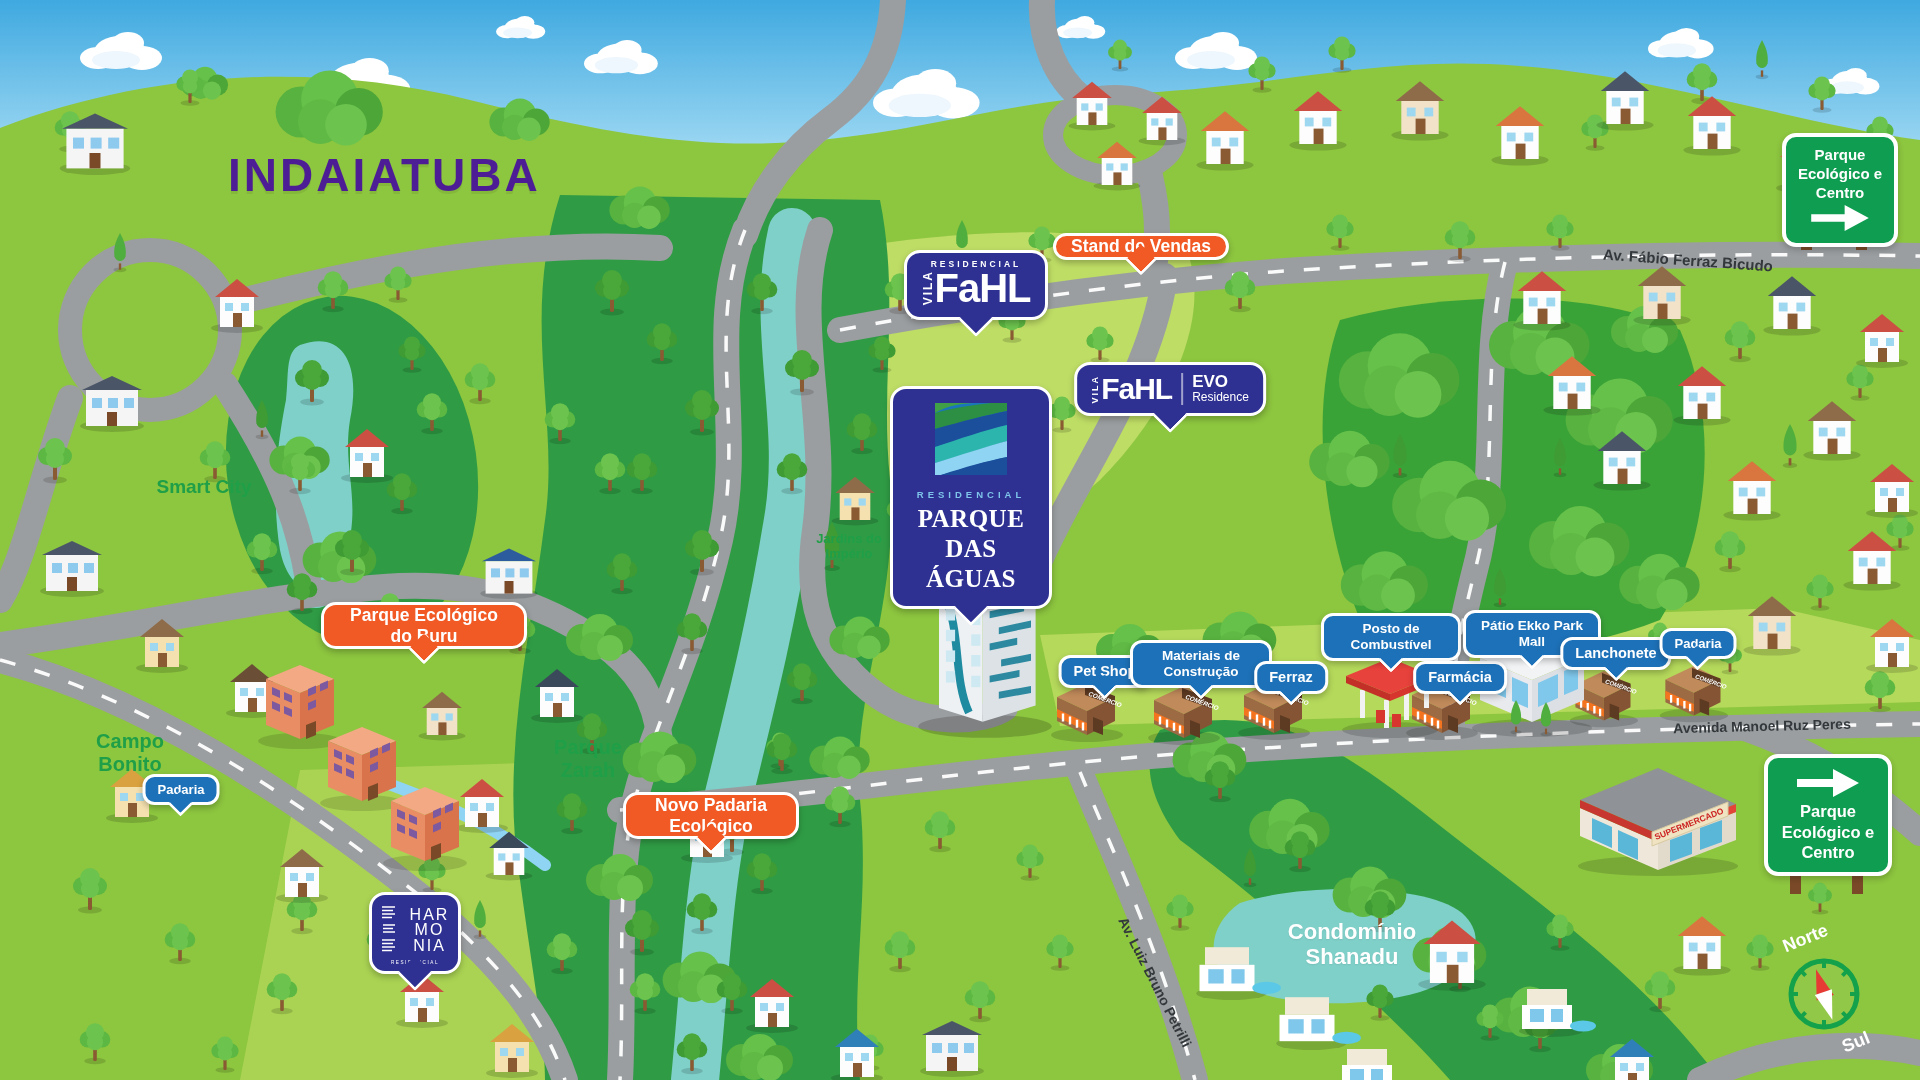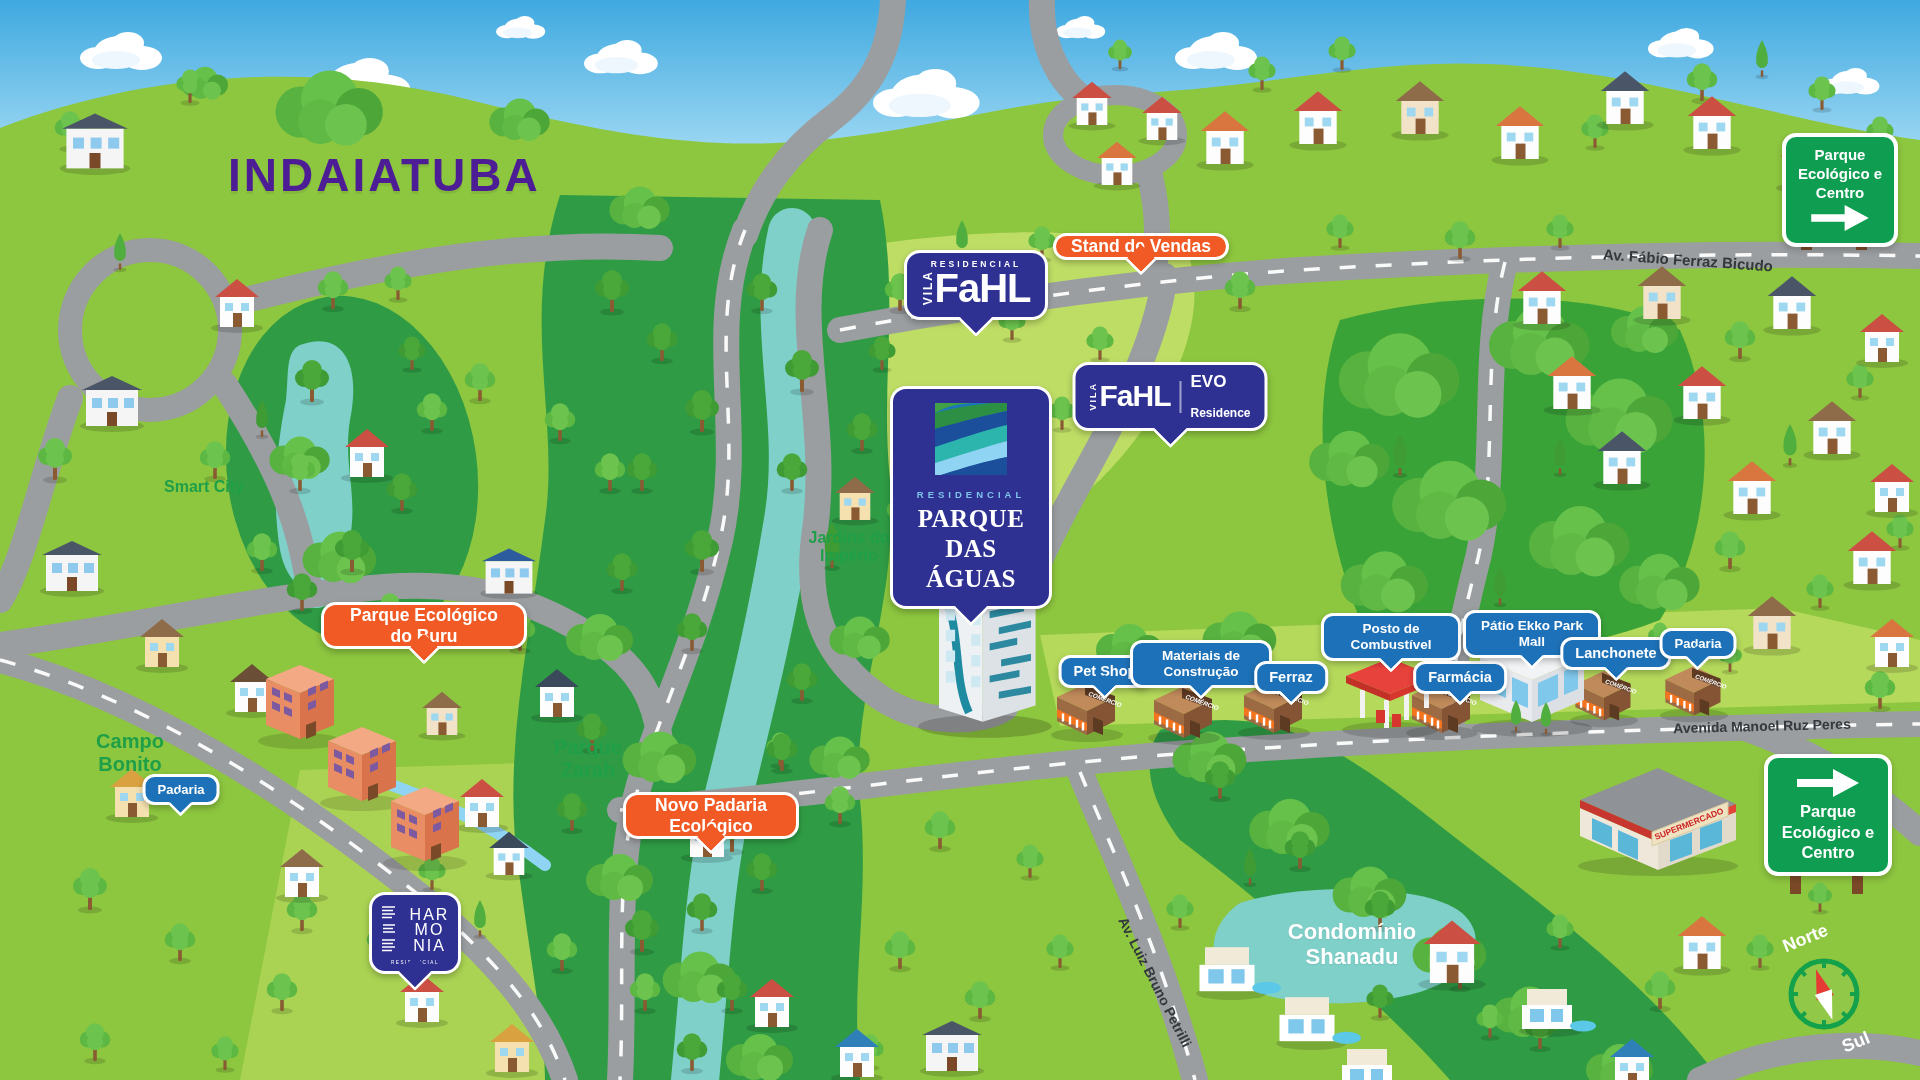--- a/index.html
+++ b/index.html
@@ -24,21 +24,21 @@
   .fahl-row{display:flex;align-items:center;justify-content:center;}
   .fahl-vila{writing-mode:vertical-rl;transform:rotate(180deg);font-size:12px;font-weight:800;
              letter-spacing:2px;line-height:1;margin-right:1px;}
   .fahl-name{font-size:40px;font-weight:800;letter-spacing:-1px;line-height:.95;}
   .evo-co .fahl-name{font-size:30px;}
   .evo-co .fahl-vila{font-size:9px;}
   .evo-row{display:flex;align-items:center;}
   .evo-sep{width:2px;height:32px;background:rgba(255,255,255,.55);margin:0 9px;}
   .evo-col{text-align:left;}
   .evo-big{font-size:17px;font-weight:800;line-height:1;}
-  .evo-small{font-size:12px;font-weight:700;margin-top:16px;}
+  .evo-small{font-size:12px;font-weight:400;}
 
   .pda-co{padding:14px 6px 12px;}
   .pda-res{color:#7fc4ea;font-size:9.5px;letter-spacing:4px;font-weight:700;margin:10px 0 4px;}
   .pda-name{font-family:"Liberation Serif",serif;font-weight:700;font-size:25px;letter-spacing:.5px;line-height:1.2;}
 
   .harm-co{padding:9px 4px 6px;}
   .harm-row{display:flex;align-items:center;justify-content:center;gap:13px;}
   .harm-col{text-align:center;font-size:16px;font-weight:400;letter-spacing:2px;line-height:.95;}
   .harm-res{font-size:4.6px;letter-spacing:1.6px;font-weight:400;margin-top:4px;}
 
@@ -480,24 +480,24 @@
     <polygon points="-78,-18 0,16 0,24 -78,-10" fill="#c8372f"></polygon>
     <polygon points="78,-14 0,16 0,24 78,-6" fill="#e2443a"></polygon>
     <polygon points="-6,14 70,-16 70,-2 -6,28" fill="#efe3c2" stroke="#d8c9a0"></polygon>
     <text x="-2" y="22" font-size="8.5" font-weight="bold" fill="#cc2222" transform="rotate(-21.5 -2 22)">SUPERMERCADO</text>
   </g>
 </g>
 </svg>
 
 <div class="title" style="left:228px;top:148px">INDAIATUBA</div>
 
-<div class="lab" style="left:204px;top:487px;width:120px;font-size:16px">Smart City</div>
+<div class="lab" style="left:204px;top:487px;width:120px;font-size:19px">Smart City</div>
 <div class="lab" style="left:130px;top:753px;width:110px;font-size:20px">Campo Bonito</div>
 <div class="lab" style="left:588px;top:759px;width:100px;font-size:20px">Parque Zarah</div>
-<div class="lab" style="left:849px;top:547px;width:110px;font-size:16px">Jardins do Império</div>
+<div class="lab" style="left:849px;top:547px;width:110px;font-size:13px">Jardins do Império</div>
 <div class="lab white" style="left:1352px;top:944px;width:190px;font-size:22px">Condomínio Shanadu</div>
 
 <div class="road-label" style="left:1688px;top:260px;transform:translate(-50%,-50%) rotate(4deg)">Av. Fábio Ferraz Bicudo</div>
 <div class="road-label" style="left:1762px;top:726px;font-size:14px;transform:translate(-50%,-50%) rotate(-1.5deg)">Avenida Manoel Ruz Peres</div>
 <div class="road-label" style="left:1155px;top:982px;font-size:14px;transform:translate(-50%,-50%) rotate(63deg)">Av. Luiz Bruno Petrilli</div>
 
 <div class="co orange" style="left:1141px;top:233px">Stand de Vendas</div>
 <div class="co orange" style="left:424px;top:602px;max-width:170px">Parque Ecológico do Buru</div>
 <div class="co orange" style="left:711px;top:792px;max-width:140px">Novo Padaria Ecológico</div>
 

